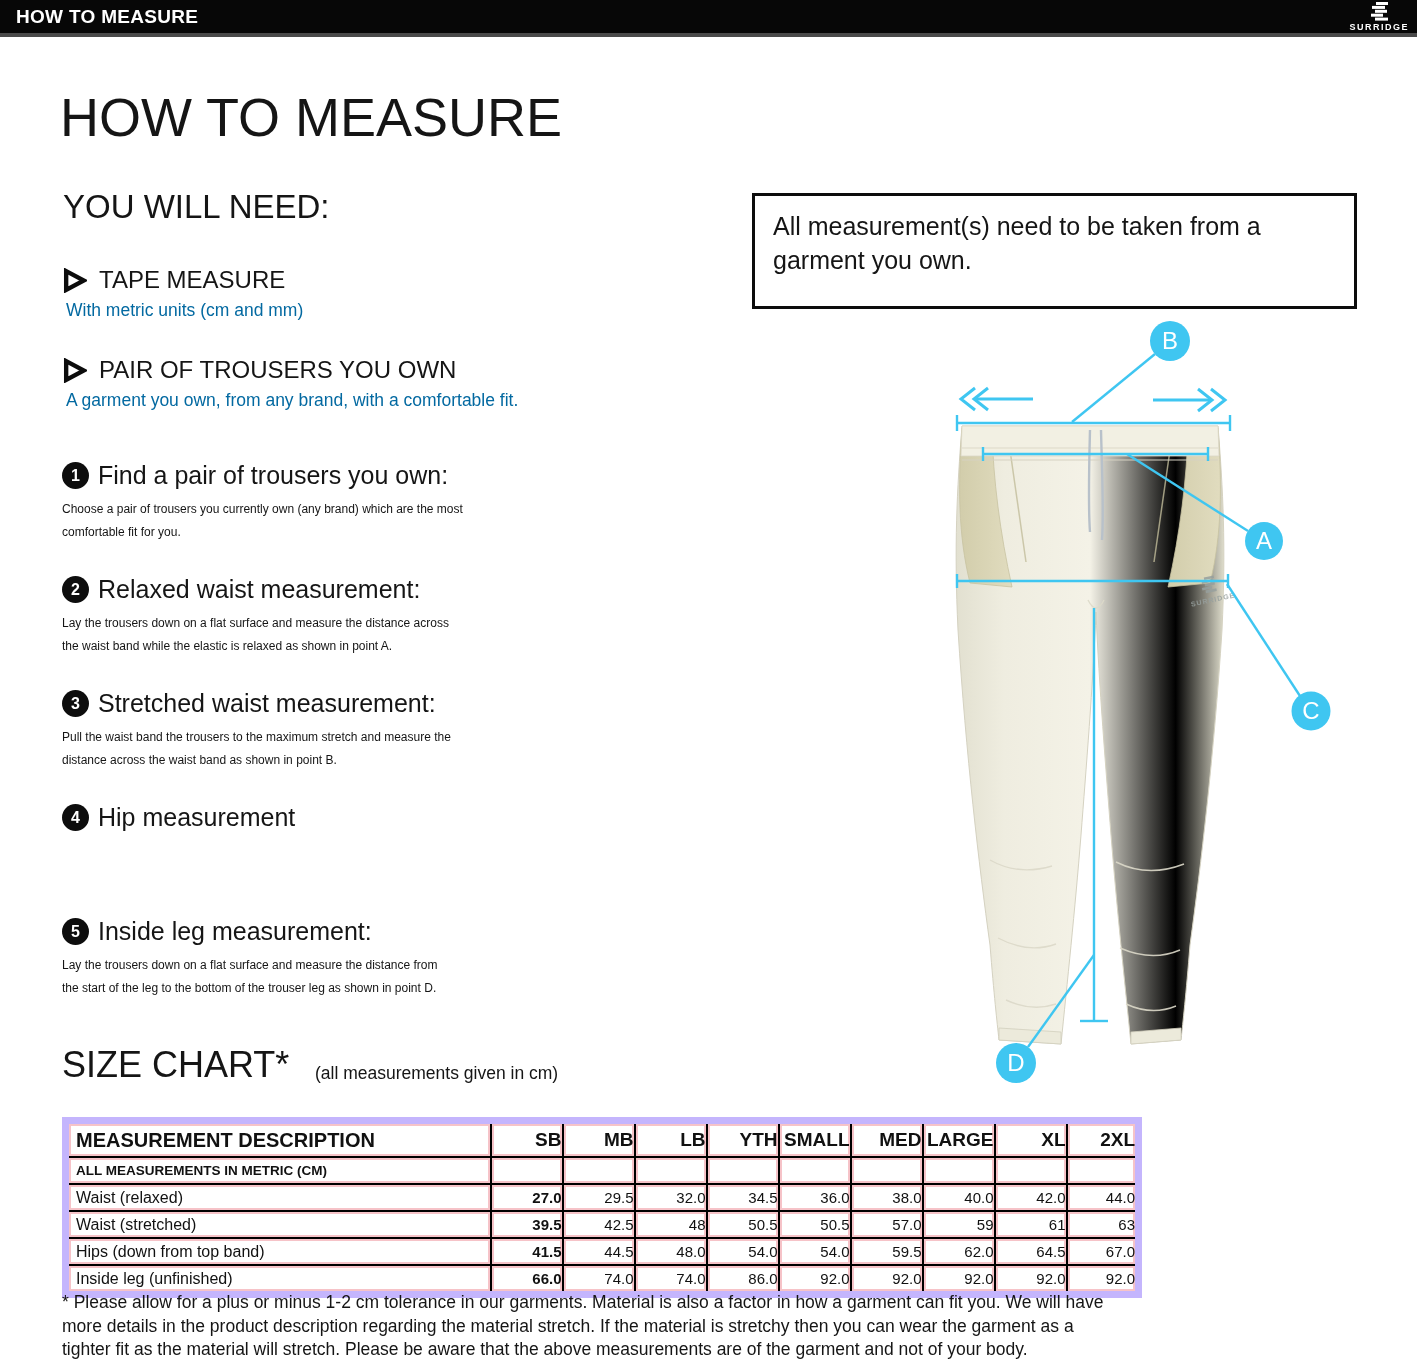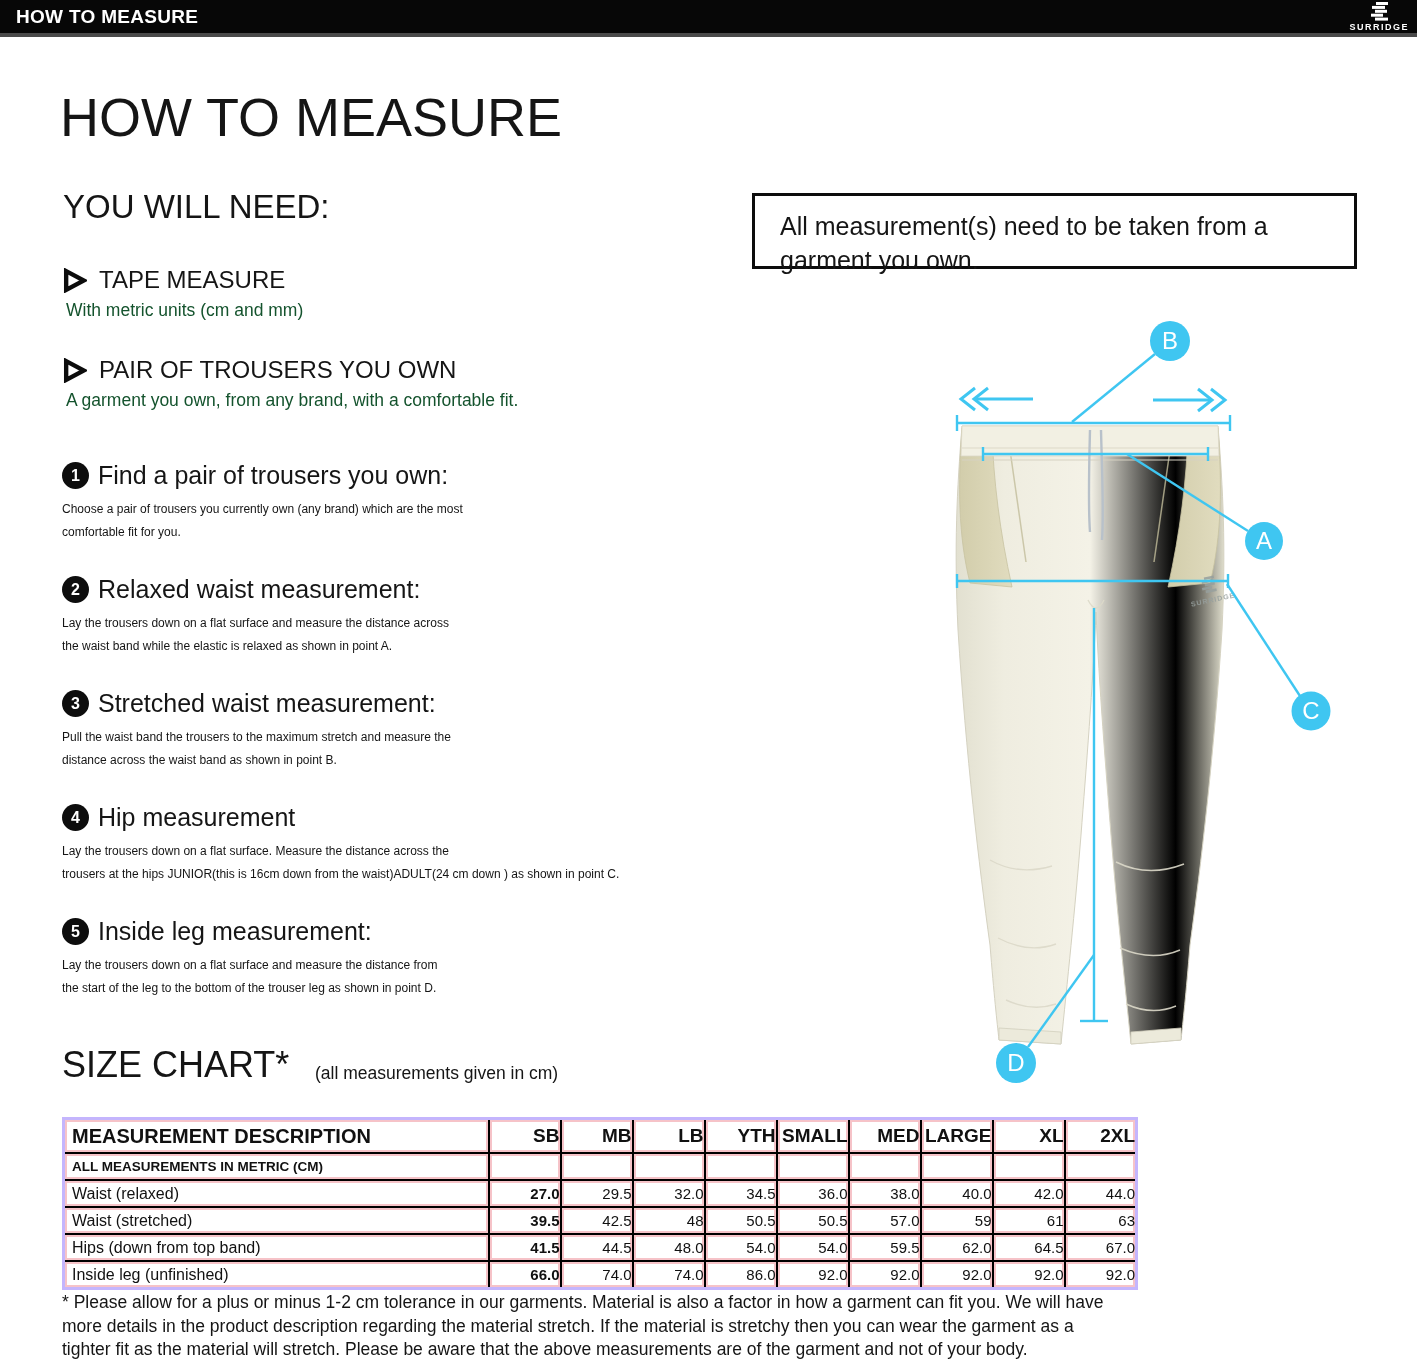--- a/index.html
+++ b/index.html
@@ -11,36 +11,36 @@
   .topbar:after{content:"";position:absolute;left:0;top:33px;width:100%;height:4px;background:#4a4a4a;}
   .topbar-title{color:#fff;font-size:19px;font-weight:bold;letter-spacing:.3px;margin-left:16px;}
   .brand{display:flex;flex-direction:column;align-items:center;margin-right:8px;line-height:1;}
   .brand-text{color:#fff;font-size:9px;font-weight:bold;letter-spacing:1.5px;margin-top:1px;}
   
   .h1{position:absolute;left:60px;top:86px;font-size:54px;font-weight:normal;letter-spacing:0;color:#151515;}
   .h2{position:absolute;left:63px;top:188px;font-size:33px;font-weight:normal;color:#151515;}
   .need{position:absolute;left:62px;width:700px;}
   .need-head{display:flex;align-items:center;gap:12px;}
   .need-title{font-size:24px;color:#151515;}
-  .need-desc{font-size:17.5px;color:#14532d;margin-top:6px;margin-left:4px;white-space:pre-line;}
+  .need-desc{font-size:17.5px;color:#0369a1;margin-top:6px;margin-left:4px;white-space:pre-line;}
   .step{position:absolute;left:62px;width:720px;}
   .step.wide{width:920px;}
   .step-head{display:flex;align-items:center;gap:9px;}
   .badge{width:27px;height:27px;border-radius:50%;background:#0d0d0d;color:#fff;
          display:flex;align-items:center;justify-content:center;font-size:16px;font-weight:bold;flex:0 0 27px;}
   .step-title{font-size:25px;color:#151515;}
   .step-desc{font-size:12px;line-height:23px;color:#151515;margin-top:8px;white-space:pre-line;}
   
-  .note{position:absolute;left:752px;top:193px;width:605px;height:76px;border:3px solid #0c0c0c;
-        box-sizing:border-box;padding:13px 25px;font-size:25px;line-height:34px;white-space:pre-line;color:#151515;}
+  .note{position:absolute;left:752px;top:193px;width:605px;height:116px;border:3px solid #0c0c0c;
+        box-sizing:border-box;padding:13px 18px;font-size:25px;line-height:34px;white-space:pre-line;color:#151515;}
   
   .sc-title{position:absolute;left:62px;top:1044px;font-size:36px;font-weight:normal;color:#151515;}
   .sc-sub{position:absolute;left:315px;top:1063px;font-size:17.5px;color:#151515;}
   .tbl-wrap{position:absolute;left:62px;top:1117px;}
-  table.sizes{border-collapse:collapse;table-layout:fixed;width:1073px;border:3px solid #c4b5fd;}
+  table.sizes{border-collapse:collapse;table-layout:fixed;width:1073px;border:7px solid #c4b5fd;}
   table.sizes th,table.sizes td{border:2px solid #000;box-shadow:inset 0 0 0 2px #f6c3c8;
         text-align:right;vertical-align:middle;padding:0;overflow:hidden;white-space:nowrap;}
   table.sizes thead th{height:32px;font-size:19px;font-weight:bold;}
   table.sizes thead th.desc{text-align:left;padding-left:7px;font-size:20px;}
   table.sizes td.sub{height:20px;font-size:13.5px;font-weight:bold;text-align:left;padding-left:7px;}
   table.sizes td{height:25px;font-size:15px;}
   table.sizes td.lab{text-align:left;padding-left:7px;font-size:16px;}
   table.sizes td.b{font-weight:bold;}
   
   .footnote{position:absolute;left:62px;top:1291px;width:1335px;font-size:17.5px;line-height:23.5px;
@@ -120,22 +120,20 @@
     </div>
     <div class="step-desc">Pull the waist band the trousers to the maximum stretch and measure the
 distance across the waist band as shown in point B.</div>
   </div>
 
   <div class="step wide" style="top:803px;">
     <div class="step-head">
       <span class="badge">4</span>
       <span class="step-title">Hip measurement</span>
     </div>
-    <div class="step-desc">Lay the trousers down on a flat surface. Measure the distance across the
-trousers at the hips JUNIOR(this is 16cm down from the waist)ADULT(24 cm down ) as shown in point C.</div>
   </div>
 
   <div class="step" style="top:917px;">
     <div class="step-head">
       <span class="badge">5</span>
       <span class="step-title">Inside leg measurement:</span>
     </div>
     <div class="step-desc">Lay the trousers down on a flat surface and measure the distance from
 the start of the leg to the bottom of the trouser leg as shown in point D.</div>
   </div>

